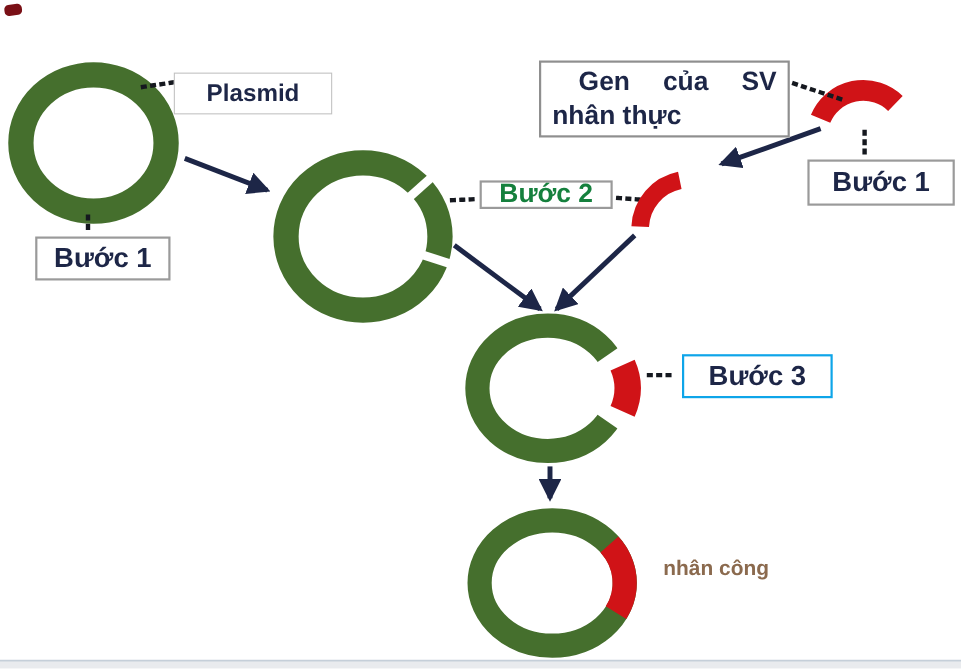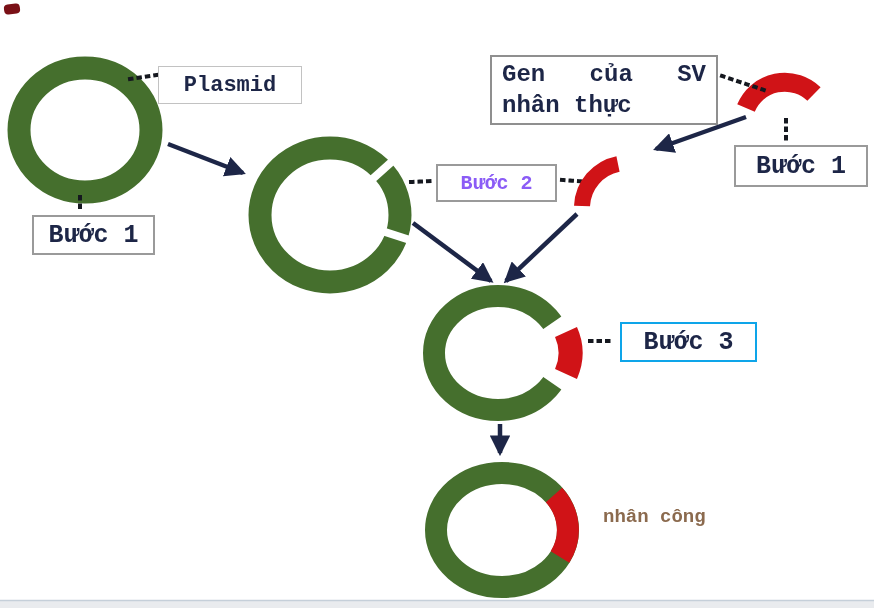--- a/index.html
+++ b/index.html
@@ -1,35 +1,35 @@
 <!DOCTYPE html>
 <html><head>
 <meta charset="utf-8">
 <style>
   html,body{margin:0;padding:0;background:#fff;}
   #canvas{
     position:relative;width:874px;height:608px;background:#ffffff;overflow:hidden;
-    font-family:Liberation Mono, monospace;
+    font-family:Liberation Sans, sans-serif;
   }
   #diagram-svg{position:absolute;left:0;top:0;z-index:1;}
   .label-box{
     position:absolute;z-index:2;background:#ffffff;
     display:flex;align-items:center;justify-content:center;
     font-weight:bold;color:#1d2647;box-sizing:border-box;
   }
   .plasmid-box{left:158px;top:66px;width:144px;height:38px;border:1px solid #c2c2c2;font-size:22px;}
   .step1-left-box{left:32px;top:215px;width:123px;height:40px;border:2px solid #9a9a9a;font-size:25px;}
   .gene-box{
     left:490px;top:55px;width:228px;height:70px;border:2px solid #8f8f8f;
     flex-direction:column;align-items:stretch;justify-content:center;
     font-size:24px;line-height:31px;padding:2px 10px;
   }
-  .gene-line1{display:flex;justify-content:space-between;}
+  .gene-line1{display:flex;justify-content:space-between;margin-left:24px;}
   .step1-right-box{left:734px;top:145px;width:134px;height:42px;border:2px solid #9a9a9a;font-size:25px;}
-  .step2-box{left:436px;top:164px;width:121px;height:38px;border:2px solid #9a9a9a;font-size:20px;color:#8b5cf6;}
+  .step2-box{left:436px;top:164px;width:121px;height:26px;border:2px solid #9a9a9a;font-size:24px;color:#15803d;}
   .step3-box{left:620px;top:322px;width:137px;height:40px;border:2px solid #0ea5e9;font-size:25px;}
   .result-label{
     position:absolute;z-index:2;left:603px;top:505px;
     font-weight:bold;font-size:19px;line-height:25px;color:#8b6a4e;
   }
 </style>
 </head>
 <body>
 
 <div id="canvas">

